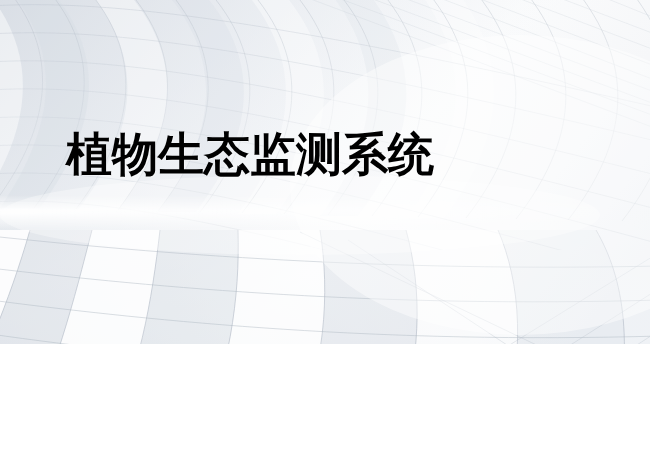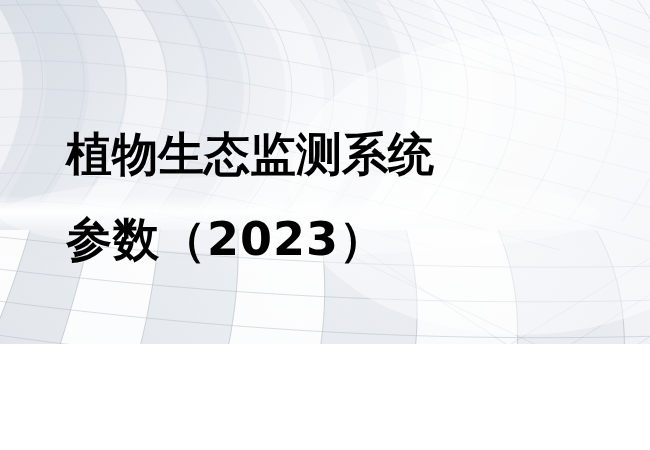--- a/index.html
+++ b/index.html
@@ -222,16 +222,15 @@
         <path d="M 348 240 L 660 446"></path>
       </g>
     </g>
 
     <ellipse cx="520" cy="185" rx="230" ry="150" fill="#ffffff" opacity="0.45"></ellipse>
     <ellipse cx="300" cy="215" rx="300" ry="40" fill="#ffffff" opacity="0.35"></ellipse>
   </svg>
 
   <div id="title-block">
     <div class="title-line" id="title-line-1">植物生态监测系统</div>
-    <div class="title-line" id="title-line-2">参数（2023）</div>
   </div>
 
 </div>
 
 </body></html>

